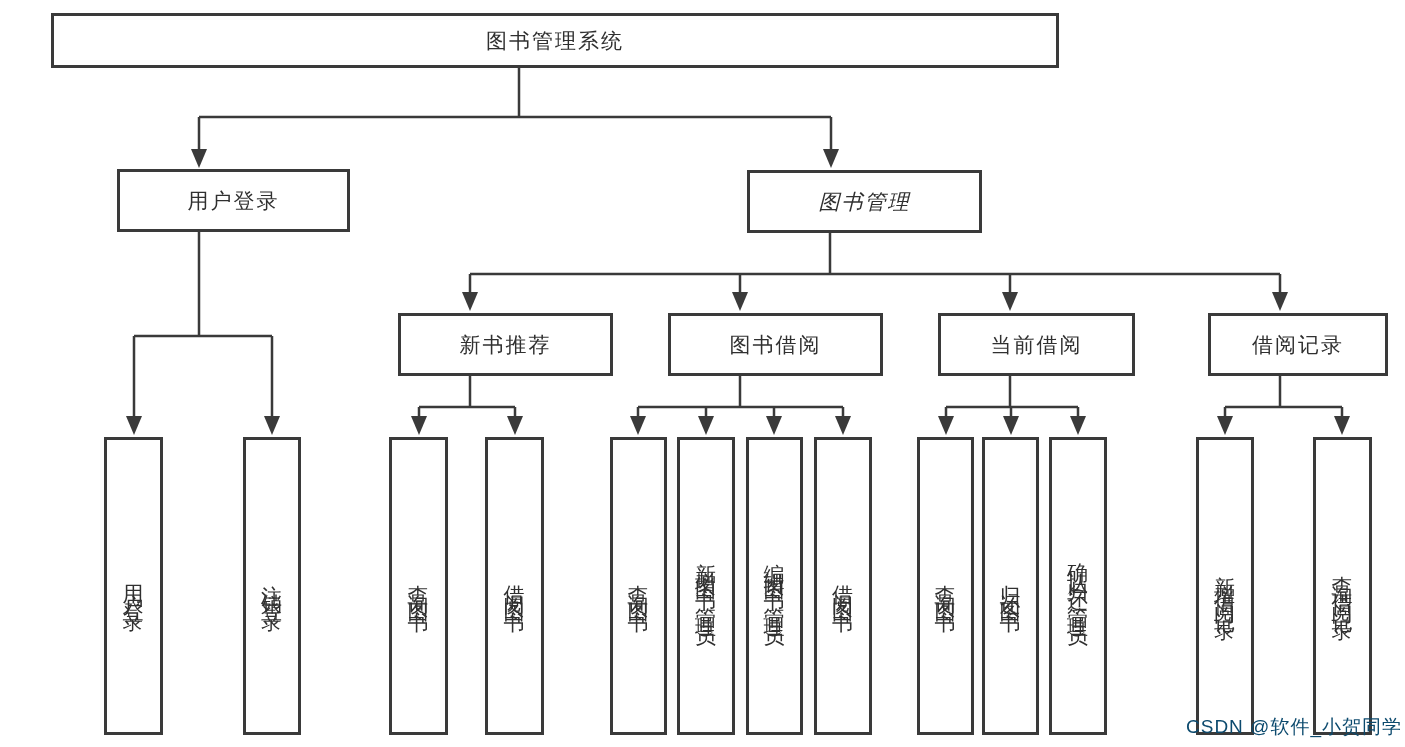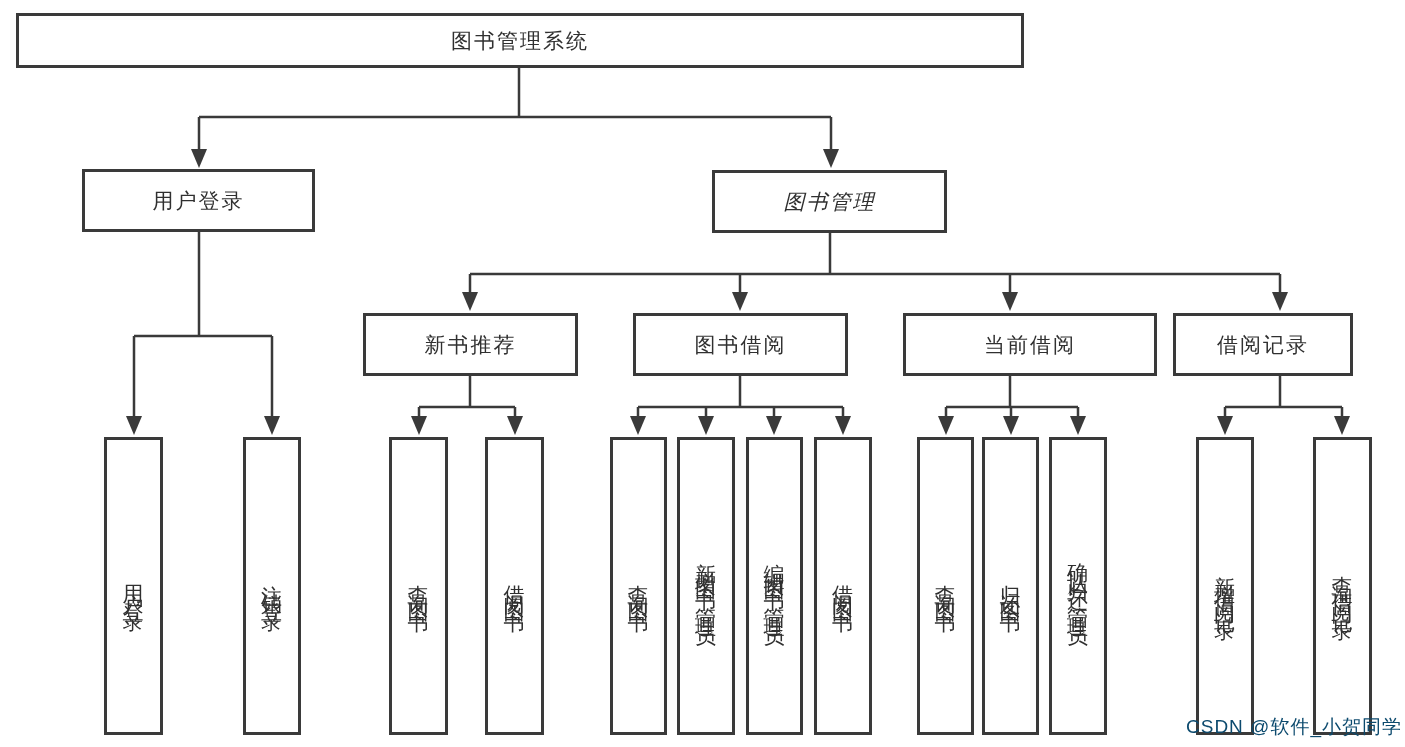--- a/index.html
+++ b/index.html
@@ -4,21 +4,21 @@
 <style>
   html,body{margin:0;padding:0;background:#ffffff;}
   .stage{
     position:relative;width:1405px;height:747px;background:#ffffff;overflow:hidden;
     font-family:"Liberation Sans",sans-serif;color:#303030;
   }
   .connectors{position:absolute;left:0;top:0;z-index:0;}
   .node{
     position:absolute;box-sizing:border-box;background:#ffffff;
     border:3px solid #3a3a3a;display:flex;align-items:center;justify-content:center;
-    font-size:21px;letter-spacing:2px;color:#303030;z-index:1;white-space:nowrap;
+    font-size:21px;letter-spacing:2px;color:#303030;z-index:1;white-space:nowrap;margin-left:35px;
   }
   .leaf{
     position:absolute;box-sizing:border-box;background:#ffffff;top:437px;height:298px;
     border:3px solid #3a3a3a;display:flex;align-items:center;justify-content:center;z-index:1;
   }
   .leaf .vtext{
     writing-mode:vertical-rl;text-orientation:mixed;font-size:21px;color:#303030;
     letter-spacing:9px;line-height:1.1;white-space:nowrap;
   }
   .watermark{
@@ -81,21 +81,21 @@
   <div class="node" style="left:712px;top:170px;width:235px;height:63px;font-style:italic;">
     <span>图书管理</span>
   </div>
 
   <div class="node" style="left:633px;top:313px;width:215px;height:63px;">
     <span>图书借阅</span>
   </div>
   <div class="node" style="left:363px;top:313px;width:215px;height:63px;">
     <span>新书推荐</span>
   </div>
-  <div class="node" style="left:903px;top:313px;width:254px;height:63px;">
+  <div class="node" style="left:903px;top:313px;width:197px;height:63px;">
     <span>当前借阅</span>
   </div>
   <div class="node" style="left:1173px;top:313px;width:180px;height:63px;">
     <span>借阅记录</span>
   </div>
 
   <div class="leaf" style="left:104px;width:59px;">
     <span class="vtext">用户登录</span>
   </div>
   <div class="leaf" style="left:243px;width:58px;">

